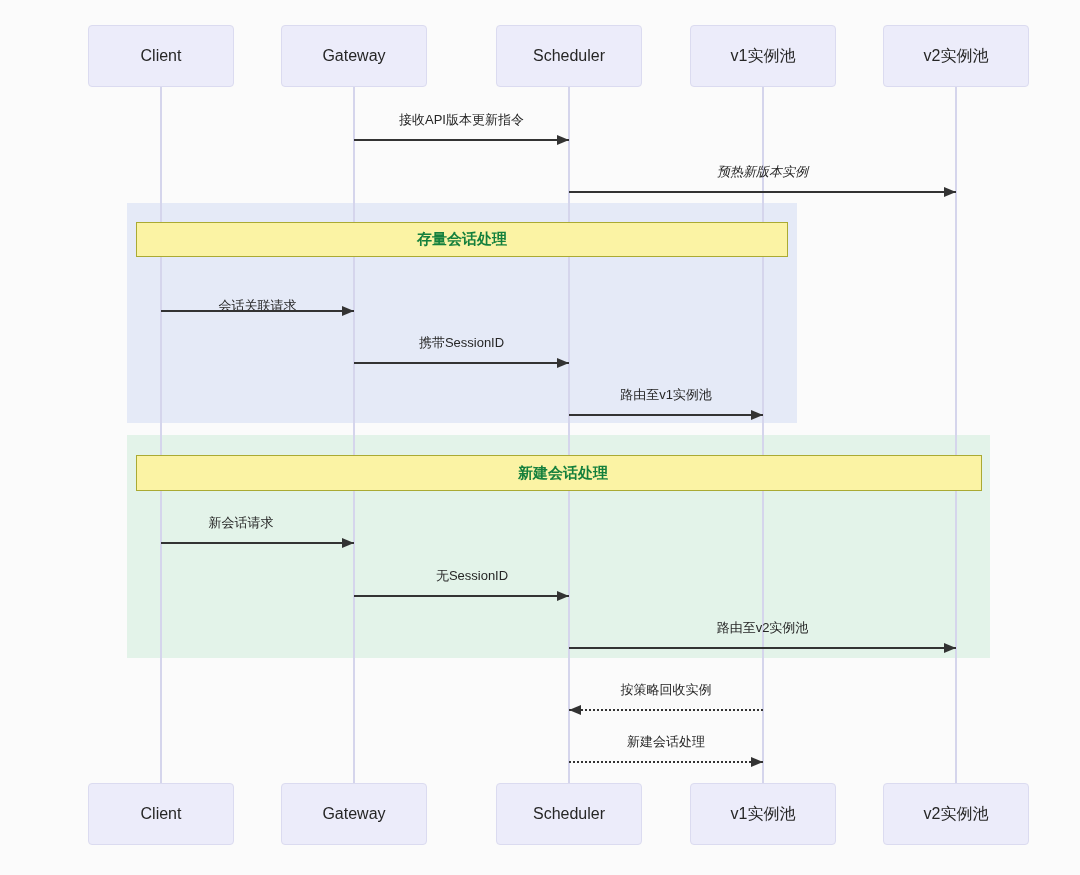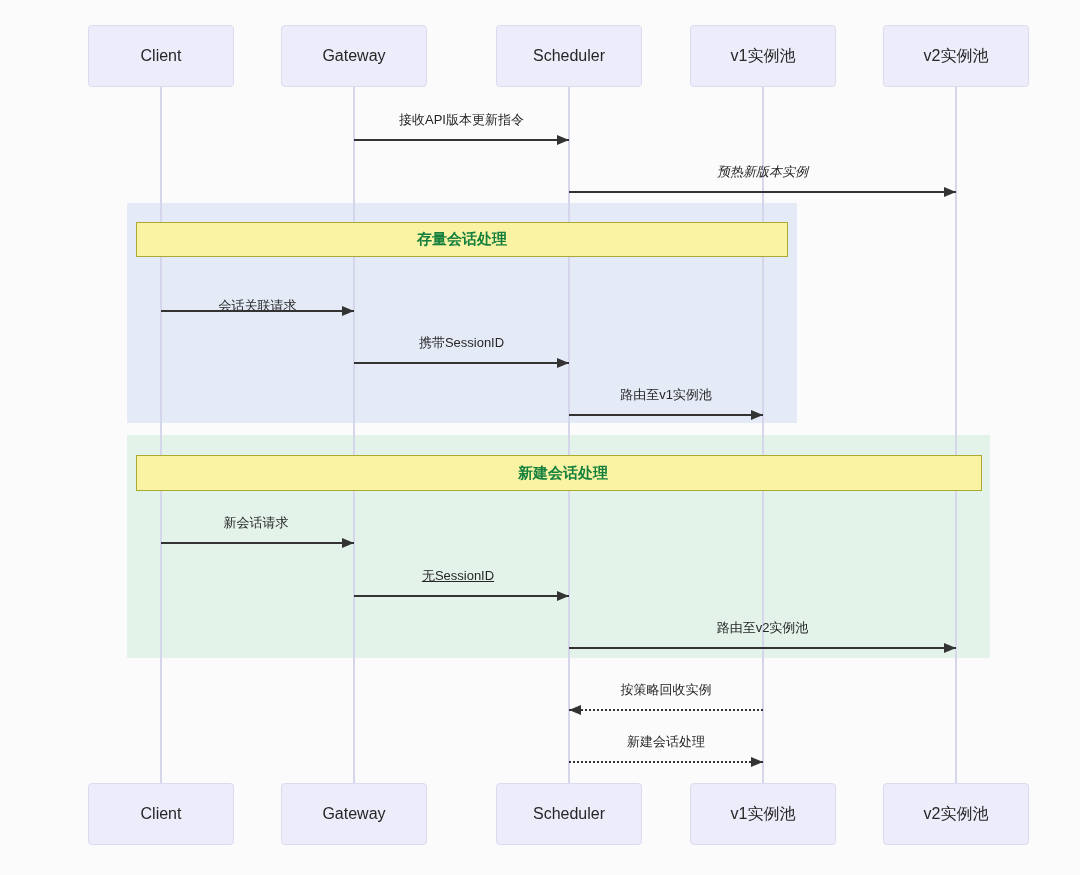--- a/index.html
+++ b/index.html
@@ -125,24 +125,24 @@
     <div class="arrowhead right" style="left: 944px; top: 187px;"></div>
     <div class="msg-label" style="left: 97.5px; top: 296px;">会话关联请求</div>
     <div class="msg-line solid" style="left: 161px; top: 310px; width: 193px;"></div>
     <div class="arrowhead right" style="left: 342px; top: 306px;"></div>
     <div class="msg-label" style="left: 301.5px; top: 333px;">携带SessionID</div>
     <div class="msg-line solid" style="left: 354px; top: 362px; width: 215px;"></div>
     <div class="arrowhead right" style="left: 557px; top: 358px;"></div>
     <div class="msg-label" style="left: 506px; top: 385px;">路由至v1实例池</div>
     <div class="msg-line solid" style="left: 569px; top: 414px; width: 194px;"></div>
     <div class="arrowhead right" style="left: 751px; top: 410px;"></div>
-    <div class="msg-label" style="left: 96px; top: 513px; font-family: Liberation Serif, serif;">新会话请求</div>
+    <div class="msg-label" style="left: 81px; top: 513px; font-family: Liberation Serif, serif;">新会话请求</div>
     <div class="msg-line solid" style="left: 161px; top: 542px; width: 193px;"></div>
     <div class="arrowhead right" style="left: 342px; top: 538px;"></div>
-    <div class="msg-label" style="left: 298px; top: 566px; text-decoration: underline;">无SessionID</div>
+    <div class="msg-label" style="left: 312px; top: 566px;">无SessionID</div>
     <div class="msg-line solid" style="left: 354px; top: 595px; width: 215px;"></div>
     <div class="arrowhead right" style="left: 557px; top: 591px;"></div>
     <div class="msg-label" style="left: 602.5px; top: 618px;">路由至v2实例池</div>
     <div class="msg-line solid" style="left: 569px; top: 647px; width: 387px;"></div>
     <div class="arrowhead right" style="left: 944px; top: 643px;"></div>
     <div class="msg-label" style="left: 506px; top: 680px;">按策略回收实例</div>
     <div class="msg-line dashed" style="left: 569px; top: 709px; width: 194px;"></div>
     <div class="arrowhead left" style="left: 569px; top: 705px;"></div>
     <div class="msg-label" style="left: 506px; top: 732px;">新建会话处理</div>
     <div class="msg-line dashed" style="left: 569px; top: 761px; width: 194px;"></div>

